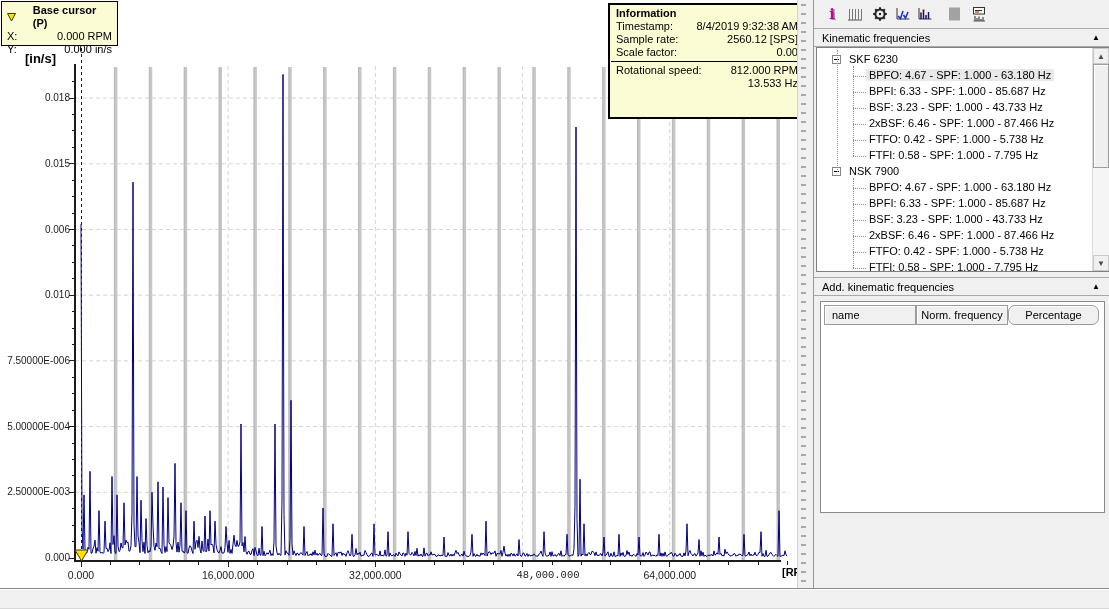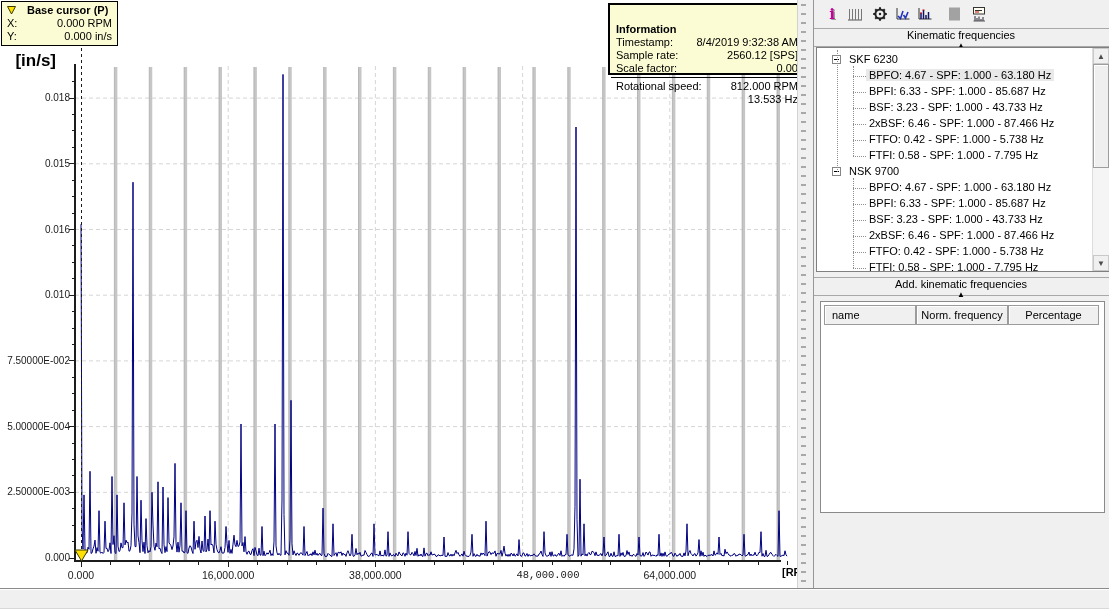--- a/index.html
+++ b/index.html
@@ -4,46 +4,46 @@
 <style>
   html,body{margin:0;padding:0;}
   .app{position:relative;width:1109px;height:609px;overflow:hidden;background:#f0f0f0;
        font-family:"Liberation Sans","DejaVu Sans",sans-serif;font-size:11px;color:#000;
        border-bottom:1px solid #d8d8d8;box-sizing:border-box;}
   
   .chart-panel{position:absolute;left:0;top:0;width:797px;height:588px;background:#ffffff;}
   #chart-svg{position:absolute;left:0;top:0;}
   .ylab{position:absolute;left:0;width:70px;text-align:right;font-size:10px;color:#1a1a1a;}
   .xlab{position:absolute;width:90px;text-align:center;font-size:10.5px;color:#1a1a1a;top:569px;}
-  .unit-y{position:absolute;left:0;top:51px;width:56px;text-align:right;font-weight:bold;font-size:17px;}
+  .unit-y{position:absolute;left:0;top:51px;width:56px;text-align:right;font-weight:bold;font-size:13px;}
   .unit-x{position:absolute;left:782px;top:566px;font-weight:bold;font-size:11px;}
   
   .obox{position:absolute;background:#fcfcd4;box-sizing:border-box;font-size:11px;line-height:13px;}
   .cursor-box{left:1px;top:1px;width:117px;height:45px;border:1px solid #000;padding:2px 5px;}
-  .info-box{left:608px;top:3px;width:198px;height:72px;border:2px solid #000;padding:18px 6px;line-height:13px;}
+  .info-box{left:608px;top:3px;width:198px;height:116px;border:2px solid #000;padding:2px 6px;line-height:13px;}
   .obox .ttl{font-weight:bold;}
   .kv{display:flex;justify-content:space-between;}
   .kv .v{text-align:left;}
   .obox hr{border:none;border-top:1px solid #000;margin:2px -5px;}
   .right-val{text-align:right;}
-  .cbox-ttl{display:flex;align-items:center;gap:11px;}
+  .cbox-ttl{display:flex;align-items:center;gap:17px;}
   
   .splitter{position:absolute;left:797px;top:0;width:16px;height:588px;background:#f0f0f0;
             border-left:1px solid #d2d2d2;box-sizing:border-box;}
   .splitter .grip{position:absolute;left:3px;top:4px;bottom:4px;width:5px;
             background:repeating-linear-gradient(to bottom,#a8a8a8 0 2px,transparent 2px 9px);}
   
   .right-panel{position:absolute;left:813px;top:0;width:296px;height:588px;background:#f0f0f0;
                border-left:1px solid #979797;box-sizing:border-box;}
   .toolbar{position:absolute;left:0;top:0;right:0;height:27px;display:flex;align-items:center;padding-left:7px;}
   .tbtn{display:inline-flex;width:21px;height:22px;align-items:center;justify-content:center;}
   .sec-hdr{position:absolute;left:0;right:0;height:19px;background:#f0f0f0;
            border-top:1px solid #a8a8a8;border-bottom:1px solid #a8a8a8;
            display:flex;align-items:center;justify-content:space-between;
-           padding:0 9px 0 8px;box-sizing:border-box;flex-direction:column;}
+           padding:0 9px 0 8px;box-sizing:border-box;}
   .sec-hdr .tri{font-size:8px;color:#000;}
   .hdr-kin{top:28px;}
   .hdr-add{top:277px;}
   
   .tree-wrap{position:absolute;left:2px;right:0;top:47px;height:225px;background:#fff;
              border:1px solid #808080;border-right:none;box-sizing:border-box;overflow:hidden;}
   .tree{position:absolute;left:0;top:0;right:17px;bottom:0;overflow:hidden;}
   .trow{position:absolute;left:0;right:0;height:16px;}
   .texp{position:absolute;left:15px;top:3px;width:9px;height:9px;background:#fff;
         border:1px solid #848484;box-sizing:border-box;}
@@ -202,31 +202,31 @@
         <path d="M81,224.2L82,528.0L83,549.1L84,494.9L85,549.2L86,552.7L87,552.9L88,547.2L89,549.3L90,471.3L91,553.4L92,552.9L93,548.8L94,546.1L95,540.1L96,553.3L97,547.6L98,551.2L99,510.7L100,552.4L101,553.2L102,552.1L103,553.5L104,552.3L105,521.2L106,548.5L107,548.3L108,551.7L109,550.0L110,542.8L111,553.5L112,476.5L113,544.5L114,535.7L115,552.7L116,553.6L117,494.9L118,546.2L119,551.5L120,550.7L121,542.9L122,547.7L123,547.7L124,502.8L125,544.9L126,540.1L127,542.8L128,542.0L129,551.2L130,550.7L131,545.5L132,512.9L133,182.2L134,524.2L135,546.5L136,546.7L137,476.5L138,536.0L139,542.6L140,552.7L141,500.2L142,540.6L143,551.6L144,542.2L145,553.5L146,518.6L147,545.6L148,552.8L149,550.6L150,551.9L151,546.5L152,492.3L153,525.1L154,546.3L155,550.3L156,543.1L157,546.8L158,481.8L159,548.8L160,548.2L161,551.8L162,553.5L163,487.0L164,544.7L165,552.6L166,546.6L167,551.6L168,497.6L169,543.0L170,544.1L171,545.8L172,549.6L173,546.0L174,536.9L175,463.4L176,542.5L177,552.1L178,542.1L179,552.2L180,545.5L181,502.8L182,551.2L183,551.0L184,553.0L185,552.3L186,510.7L187,552.8L188,553.3L189,548.0L190,545.7L191,547.0L192,551.0L193,553.5L194,521.2L195,549.3L196,541.9L197,540.2L198,547.5L199,536.4L200,549.2L201,553.0L202,541.0L203,550.7L204,551.4L205,516.0L206,551.9L207,549.3L208,539.1L209,551.1L210,510.7L211,545.0L212,544.1L213,545.9L214,552.9L215,521.2L216,544.3L217,549.7L218,552.3L219,552.9L220,550.6L221,546.7L222,553.0L223,553.1L224,552.9L225,547.6L226,526.5L227,543.5L228,552.3L229,540.4L230,553.4L231,549.4L232,553.4L233,544.2L234,535.2L235,544.9L236,546.7L237,540.4L238,546.5L239,545.8L240,541.9L241,424.0L242,545.9L243,542.5L244,551.8L245,536.6L246,551.7L247,554.3L248,551.6L249,551.1L250,554.2L251,554.5L252,550.4L253,548.7L254,555.7L255,547.4L256,550.8L257,554.9L258,555.7L259,548.2L260,555.1L261,555.1L262,526.5L263,555.7L264,551.2L265,555.8L266,554.6L267,552.8L268,554.2L269,552.8L270,550.2L271,555.6L272,553.7L273,555.5L274,541.9L275,424.0L276,545.9L277,552.8L278,555.0L279,553.3L280,554.9L281,555.3L282,500.0L283,74.4L284,514.5L285,554.9L286,550.7L287,553.3L288,553.2L289,555.3L290,539.1L291,400.3L292,543.8L293,554.9L294,550.8L295,553.6L296,555.5L297,553.0L298,553.5L299,555.3L300,553.3L301,552.8L302,553.4L303,555.2L304,526.5L305,555.5L306,553.4L307,551.5L308,555.8L309,554.7L310,555.1L311,553.6L312,555.6L313,551.8L314,554.9L315,550.2L316,555.1L317,553.2L318,555.4L319,554.0L320,553.3L321,555.4L322,555.4L323,508.1L324,553.4L325,556.4L326,556.4L327,556.3L328,553.4L329,554.4L330,554.9L331,556.2L332,556.4L333,523.8L334,555.5L335,553.9L336,552.7L337,556.4L338,552.4L339,552.3L340,553.2L341,551.8L342,555.5L343,553.0L344,554.7L345,554.2L346,556.4L347,552.8L348,550.7L349,553.6L350,556.0L351,554.0L352,534.3L353,556.0L354,556.4L355,554.9L356,548.5L357,554.8L358,553.1L359,554.3L360,552.3L361,556.1L362,555.8L363,554.9L364,555.3L365,550.5L366,552.4L367,554.6L368,556.4L369,556.2L370,555.6L371,553.5L372,553.0L373,556.4L374,523.8L375,555.1L376,554.7L377,554.5L378,555.3L379,555.9L380,550.9L381,556.1L382,555.1L383,555.9L384,555.6L385,549.9L386,556.2L387,555.3L388,531.7L389,556.4L390,552.9L391,555.4L392,556.0L393,554.8L394,554.9L395,556.4L396,553.2L397,555.0L398,555.8L399,551.9L400,553.9L401,555.1L402,555.9L403,552.8L404,553.6L405,556.3L406,553.1L407,555.2L408,531.7L409,553.3L410,554.7L411,554.8L412,552.3L413,553.8L414,555.9L415,551.4L416,555.5L417,548.3L418,556.3L419,554.7L420,555.9L421,554.0L422,556.1L423,556.4L424,547.9L425,556.2L426,553.5L427,553.2L428,555.7L429,554.6L430,555.3L431,551.8L432,555.0L433,554.7L434,554.2L435,554.4L436,556.4L437,556.4L438,554.8L439,555.1L440,555.9L441,555.5L442,555.2L443,555.5L444,537.0L445,556.4L446,556.2L447,556.4L448,552.6L449,555.5L450,556.0L451,554.1L452,556.2L453,554.2L454,555.8L455,552.9L456,550.3L457,553.6L458,552.4L459,554.9L460,556.3L461,555.2L462,553.9L463,556.2L464,551.2L465,554.8L466,555.8L467,556.2L468,556.4L469,556.4L470,555.3L471,552.1L472,534.3L473,556.3L474,553.6L475,555.9L476,556.4L477,554.3L478,556.0L479,555.5L480,556.4L481,552.9L482,554.8L483,553.0L484,554.0L485,555.6L486,521.2L487,556.1L488,553.3L489,551.7L490,552.1L491,554.6L492,552.8L493,553.4L494,553.1L495,550.9L496,556.3L497,553.4L498,553.7L499,553.9L500,553.8L501,550.4L502,556.3L503,552.3L504,546.1L505,553.2L506,556.1L507,554.4L508,556.4L509,554.2L510,556.3L511,553.2L512,553.9L513,556.0L514,553.6L515,556.2L516,555.4L517,553.8L518,556.0L519,539.6L520,554.3L521,556.4L522,555.9L523,552.9L524,553.2L525,556.1L526,555.6L527,553.5L528,556.4L529,554.4L530,555.8L531,555.7L532,555.2L533,555.5L534,553.8L535,555.5L536,556.2L537,556.0L538,556.1L539,554.0L540,553.4L541,551.0L542,554.5L543,556.4L544,531.7L545,552.9L546,555.7L547,556.3L548,555.7L549,555.4L550,551.9L551,556.4L552,551.7L553,555.9L554,555.8L555,554.5L556,556.2L557,555.9L558,554.1L559,553.3L560,555.5L561,550.8L562,556.4L563,555.2L564,556.3L565,554.7L566,554.7L567,534.3L568,554.9L569,555.7L570,556.2L571,555.1L572,555.0L573,555.3L574,548.8L575,506.3L576,127.0L577,519.2L578,556.4L579,555.0L580,479.2L581,556.2L582,553.9L583,554.9L584,523.8L585,555.8L586,554.0L587,556.1L588,553.5L589,552.4L590,554.6L591,554.5L592,551.2L593,551.7L594,552.6L595,555.7L596,551.9L597,555.4L598,555.1L599,555.7L600,554.2L601,553.6L602,555.9L603,552.9L604,537.0L605,556.1L606,555.3L607,553.4L608,551.8L609,556.4L610,556.4L611,553.2L612,556.0L613,556.4L614,551.8L615,556.4L616,556.3L617,555.4L618,555.9L619,534.3L620,556.4L621,552.9L622,555.3L623,552.4L624,556.3L625,556.3L626,555.6L627,550.5L628,554.5L629,551.9L630,556.1L631,555.1L632,556.4L633,554.7L634,554.5L635,555.7L636,556.4L637,553.5L638,555.0L639,537.0L640,555.6L641,556.0L642,555.8L643,552.6L644,556.4L645,555.1L646,552.0L647,553.2L648,555.1L649,552.2L650,551.9L651,556.3L652,555.0L653,555.2L654,555.5L655,555.4L656,556.4L657,554.7L658,555.5L659,534.3L660,556.1L661,552.9L662,556.4L663,553.2L664,556.2L665,551.9L666,555.9L667,556.2L668,555.4L669,553.9L670,554.0L671,552.3L672,553.2L673,556.1L674,556.1L675,553.1L676,554.8L677,556.4L678,555.0L679,555.1L680,553.4L681,556.1L682,556.2L683,556.4L684,552.9L685,555.9L686,551.0L687,523.8L688,555.8L689,552.2L690,550.5L691,553.7L692,554.7L693,556.0L694,554.1L695,553.6L696,556.1L697,554.9L698,552.8L699,539.6L700,556.3L701,550.8L702,555.8L703,552.2L704,556.4L705,555.0L706,556.0L707,556.4L708,555.3L709,555.3L710,555.3L711,555.0L712,554.5L713,556.0L714,550.9L715,555.1L716,554.5L717,552.8L718,554.3L719,537.0L720,554.5L721,553.4L722,555.8L723,555.3L724,556.1L725,549.2L726,553.7L727,551.9L728,553.6L729,555.1L730,555.4L731,556.3L732,555.2L733,555.2L734,553.4L735,554.1L736,556.3L737,555.1L738,555.6L739,554.0L740,554.3L741,554.7L742,555.9L743,555.1L744,534.3L745,555.7L746,556.2L747,554.9L748,554.6L749,552.0L750,555.8L751,554.0L752,555.8L753,554.7L754,555.3L755,552.2L756,555.2L757,555.8L758,554.4L759,552.3L760,552.6L761,531.7L762,556.2L763,553.5L764,556.4L765,556.4L766,550.3L767,556.4L768,556.2L769,554.6L770,552.9L771,552.5L772,554.5L773,555.4L774,556.4L775,555.2L776,554.4L777,555.5L778,556.4L779,510.7L780,556.4L781,556.2L782,555.6L783,555.1L784,555.7L785,550.8L786,554.8L787,556.2" fill="none" stroke="#000080" stroke-width="1" stroke-linejoin="miter"></path>
         <line x1="81.5" y1="48" x2="81.5" y2="560" stroke="#1a1a1a" stroke-width="1" stroke-dasharray="3 3"></line>
         <polygon points="75,550 88,550 81.5,561" fill="#ffe000" stroke="#3a3a00" stroke-width="1"></polygon>
       </svg>
 
     <div class="unit-y">[in/s]</div>
     <div class="unit-x">[RPM]</div>
     <div id="ylabels">
         <div class="ylab" style="top: 92.1px;">0.018</div>
         <div class="ylab" style="top: 157.8px;">0.015</div>
-        <div class="ylab" style="top: 223.5px;">0.016</div>
+        <div class="ylab" style="top: 223.5px;">0.006</div>
         <div class="ylab" style="top: 289.2px;">0.010</div>
-        <div class="ylab" style="top: 354.9px;">7.50000E-002</div>
+        <div class="ylab" style="top: 354.9px;">7.50000E-006</div>
         <div class="ylab" style="top: 420.6px;">5.00000E-004</div>
         <div class="ylab" style="top: 486.3px;">2.50000E-003</div>
         <div class="ylab" style="top: 552px;">0.000</div>
       </div>
     <div id="xlabels">
         <div class="xlab" style="left: 36px;">0.000</div>
         <div class="xlab" style="left: 183.2px;">16,000.000</div>
-        <div class="xlab" style="left: 330.4px;">38,000.000</div>
+        <div class="xlab" style="left: 330.4px;">32,000.000</div>
         <div class="xlab" style="left: 503px; font-family: Liberation Mono, monospace;">48,000.000</div>
         <div class="xlab" style="left: 624.8px;">64,000.000</div>
       </div>
 
     <div class="obox cursor-box">
       <div class="cbox-ttl">
         <svg width="9" height="9">
           <polygon points="0.5,0.5 8.5,0.5 4.5,8" fill="#ffe000" stroke="#3a3a00" stroke-width="1"></polygon>
         </svg>
         <span class="ttl">Base cursor (P)</span>
@@ -372,21 +372,21 @@
             <span class="doth" style="left: 36px; width: 13px; top: 8px;"></span>
             <span class="tlabel" style="left: 49px;">FTFO: 0.42 - SPF: 1.000 - 5.738 Hz</span>
           </div>
           <div class="trow" style="top: 100px;">
             <span class="doth" style="left: 36px; width: 13px; top: 8px;"></span>
             <span class="tlabel" style="left: 49px;">FTFI: 0.58 - SPF: 1.000 - 7.795 Hz</span>
           </div>
           <div class="dotv" style="left: 36px; top: 18px; height: 90px;"></div>
           <div class="trow" style="top: 116px;">
             <span class="texp"></span>
-            <span class="tlabel" style="left: 29px;">NSK 9700</span>
+            <span class="tlabel" style="left: 29px;">NSK 7900</span>
           </div>
           <div class="trow" style="top: 132px;">
             <span class="doth" style="left: 36px; width: 13px; top: 8px;"></span>
             <span class="tlabel" style="left: 49px;">BPFO: 4.67 - SPF: 1.000 - 63.180 Hz</span>
           </div>
           <div class="trow" style="top: 148px;">
             <span class="doth" style="left: 36px; width: 13px; top: 8px;"></span>
             <span class="tlabel" style="left: 49px;">BPFI: 6.33 - SPF: 1.000 - 85.687 Hz</span>
           </div>
           <div class="trow" style="top: 164px;">
@@ -417,21 +417,21 @@
 
     <div class="sec-hdr hdr-add">
       <span>Add. kinematic frequencies</span>
       <span class="tri">▲</span>
     </div>
 
     <div class="table-wrap">
       <div class="thead" id="thead">
           <div class="thcell first" style="width: 92px;">name</div>
           <div class="thcell" style="width: 92px;">Norm. frequency</div>
-          <div class="thcell" style="width: 91px;">Percentage</div>
+          <div class="thcell" style="width: 91px; border-radius: 7px;">Percentage</div>
         </div>
     </div>
 
     <div class="panel-rest"></div>
   </div>
 
   <div class="bottom-strip"></div>
 </div>
 
 </body></html>

